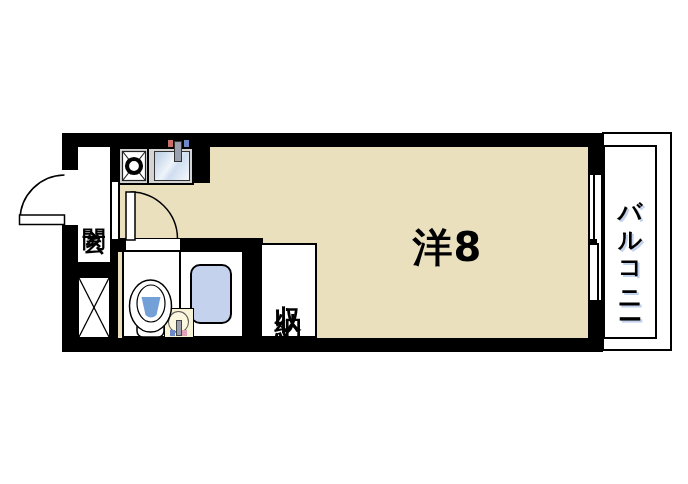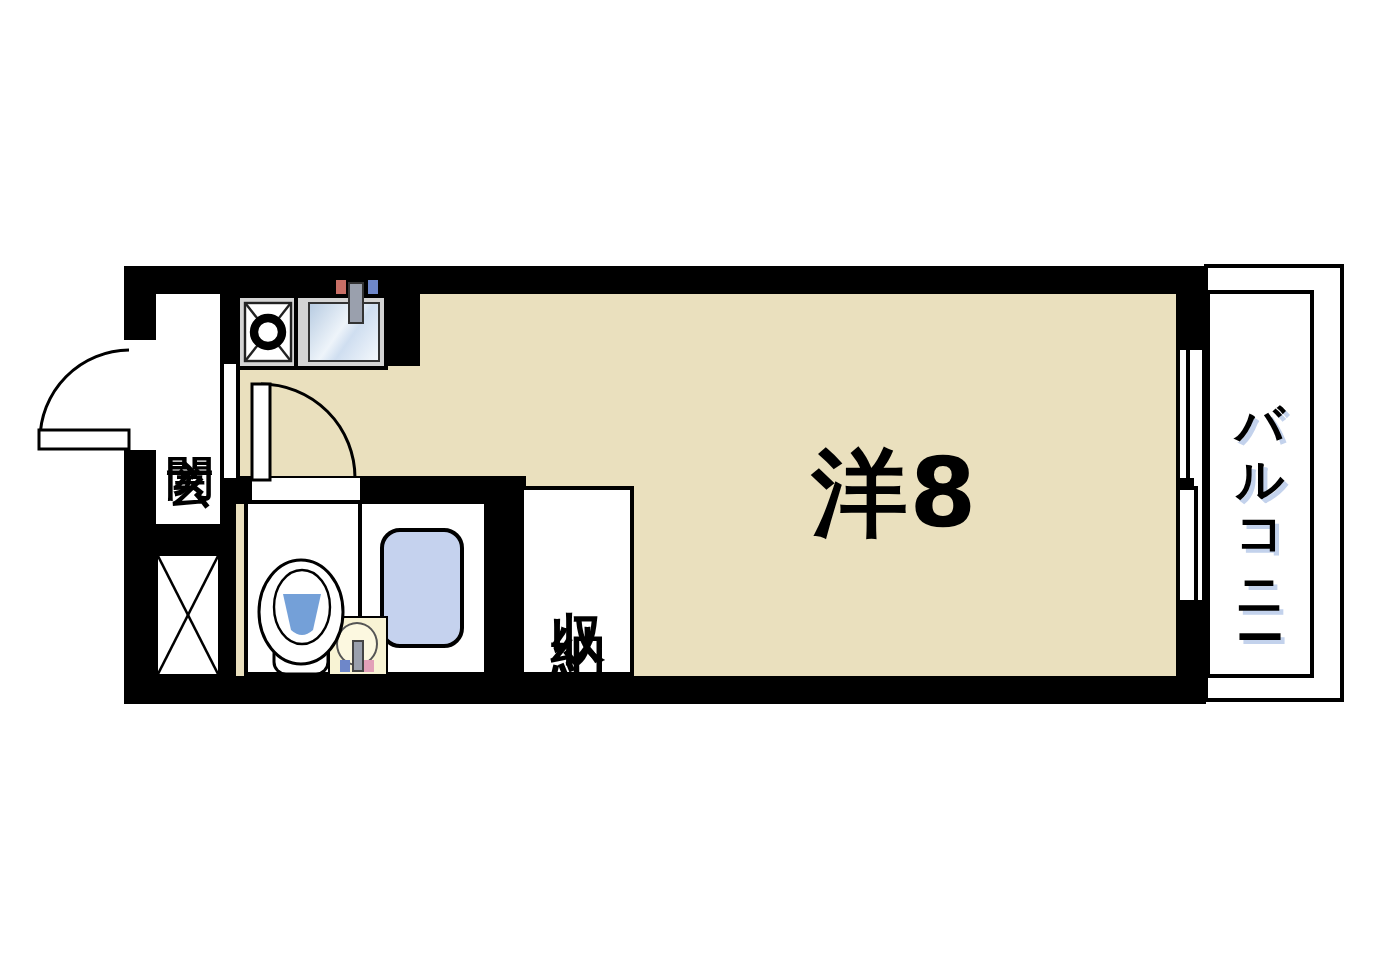--- a/index.html
+++ b/index.html
@@ -64,21 +64,21 @@
   #balcony-inner{left:603px;top:145px;width:54px;height:194px;border:2px solid #000;background:transparent;}
   #balcony-label{left:608px;top:160px;width:44px;height:175px;display:flex;align-items:center;justify-content:center;
     writing-mode:vertical-rl;font-size:24px;font-weight:bold;color:#000;letter-spacing:3px;line-height:1;
     text-shadow:2px 2px 0 #c3d2ec;}
 
   
   #shaft{left:78px;top:277px;width:32px;height:61px;background:#fff;border:1px solid #000;}
 
   
   #room-label{left:385px;top:208px;width:125px;height:78px;display:flex;align-items:center;justify-content:center;
-    font-size:48px;font-weight:bold;color:#000;letter-spacing:1px;}
+    font-size:40px;font-weight:bold;color:#000;letter-spacing:1px;}
 
   #fixtures-svg{left:0;top:0;width:688px;height:484px;pointer-events:none;}
 </style>
 </head>
 <body>
 
 <div id="canvas">
 
   <div class="abs" id="outer-wall"></div>
   <div class="abs" id="room-floor"></div>

